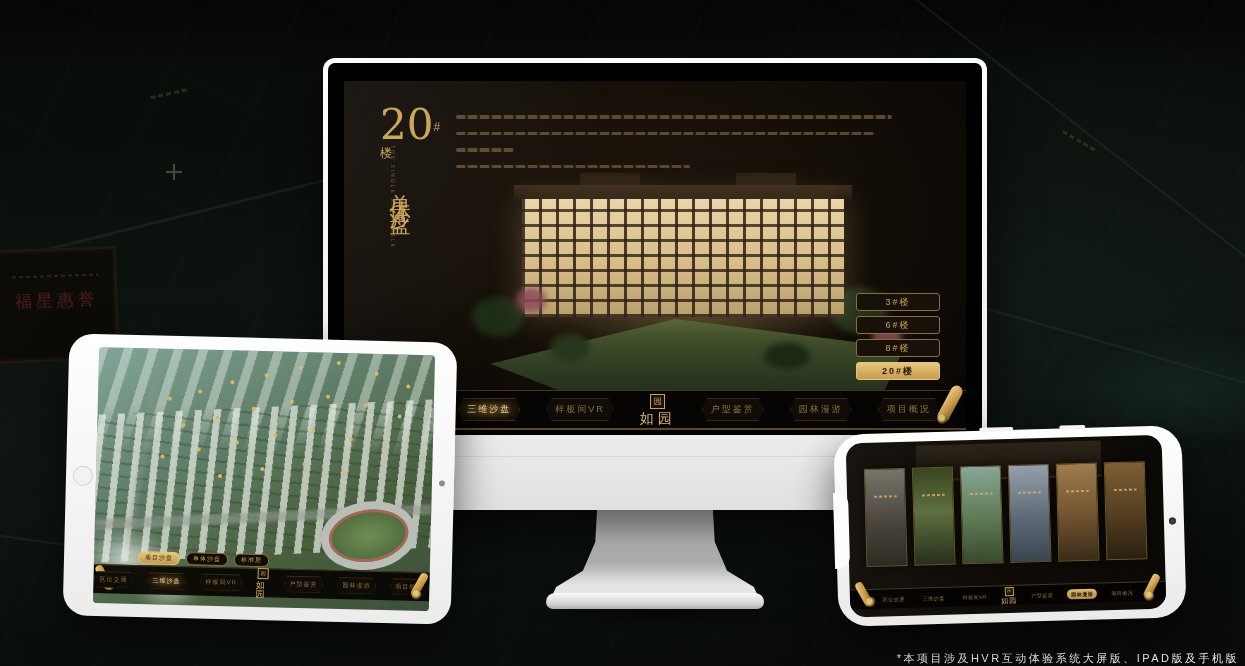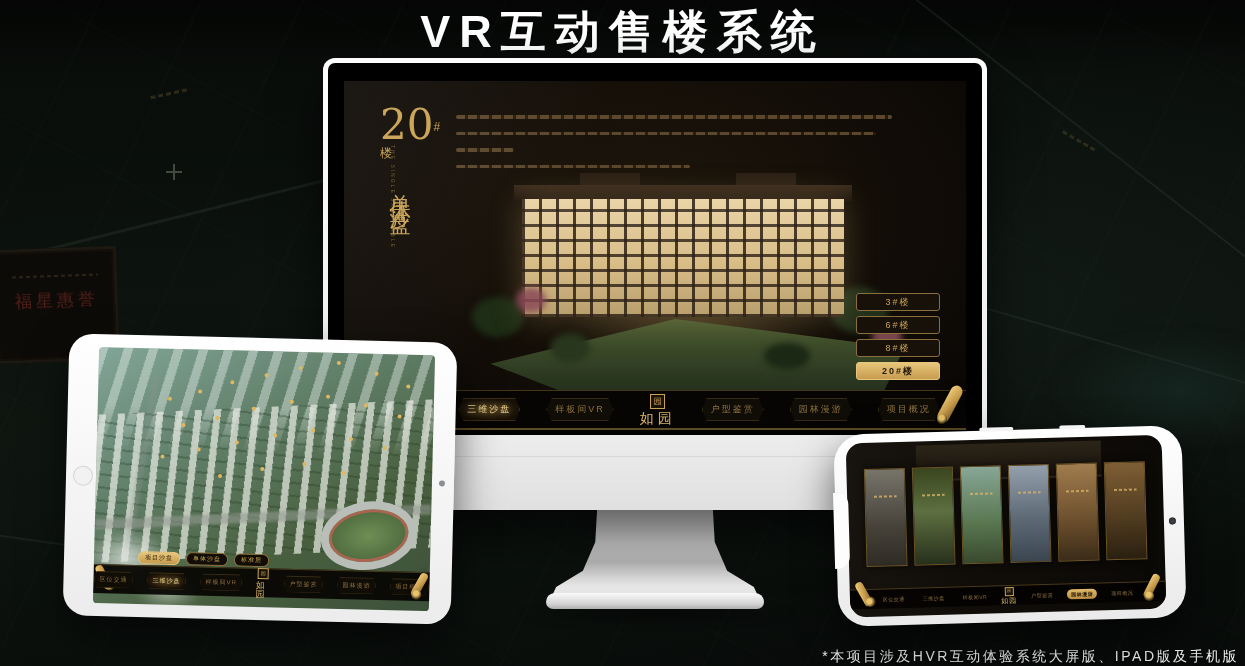--- a/index.html
+++ b/index.html
@@ -37,21 +37,21 @@
   .bg-labels i{position:absolute;background:repeating-linear-gradient(90deg,#6a5a34 0 5px,transparent 5px 8px);
     height:3px;opacity:.35;display:block;}
   .bg-labels .l1{left:150px;top:92px;width:40px;transform:rotate(-12deg);}
   .bg-labels .l2{left:480px;top:70px;width:46px;transform:rotate(-10deg);}
   .bg-labels .l3{left:112px;top:368px;width:34px;transform:rotate(80deg);}
   .bg-labels .l4{left:1060px;top:140px;width:40px;transform:rotate(30deg);}
 
   
   .page-title{position:absolute;left:0;top:2px;width:100%;text-align:center;
     color:#fff;font-size:45px;font-weight:700;letter-spacing:9px;}
-  .footnote{position:absolute;right:6px;bottom:0px;color:#f2f2f2;font-size:14px;
+  .footnote{position:absolute;right:6px;bottom:0px;color:#f2f2f2;font-size:11px;
     letter-spacing:2.5px;text-shadow:0 1px 2px #000;}
   .scroll-icon{position:relative;width:12px;height:40px;border-radius:6px;
     background:linear-gradient(105deg,#f0cf7e,#c79b4a 55%,#7e5f28);
     transform:rotate(28deg);box-shadow:0 0 6px rgba(0,0,0,.6);}
   .scroll-icon::after{content:"";position:absolute;left:1px;bottom:-2px;width:10px;height:10px;
     border-radius:50%;background:radial-gradient(circle at 40% 40%,#e8c36a 30%,#3a2a10 70%);}
   .scroll-icon.small{width:8px;height:26px;}
   .scroll-icon.flip{transform:rotate(-28deg);}
 
   
@@ -231,21 +231,20 @@
         <i class="l2"></i>
         <i class="l3"></i>
         <i class="l4"></i>
     </div>
     <div class="plaque">
       <span class="pline"></span>
       <div class="ptext">福星惠誉</div>
     </div>
   </div>
 
-  <div class="page-title">VR互动售楼系统</div>
 
   <div class="stand-shadow"></div>
   <div class="stand-neck"></div>
   <div class="stand-base"></div>
 
   <div class="monitor">
     <div class="chin-seam"></div>
     <div class="screen">
       <div class="screen-ui">
 

